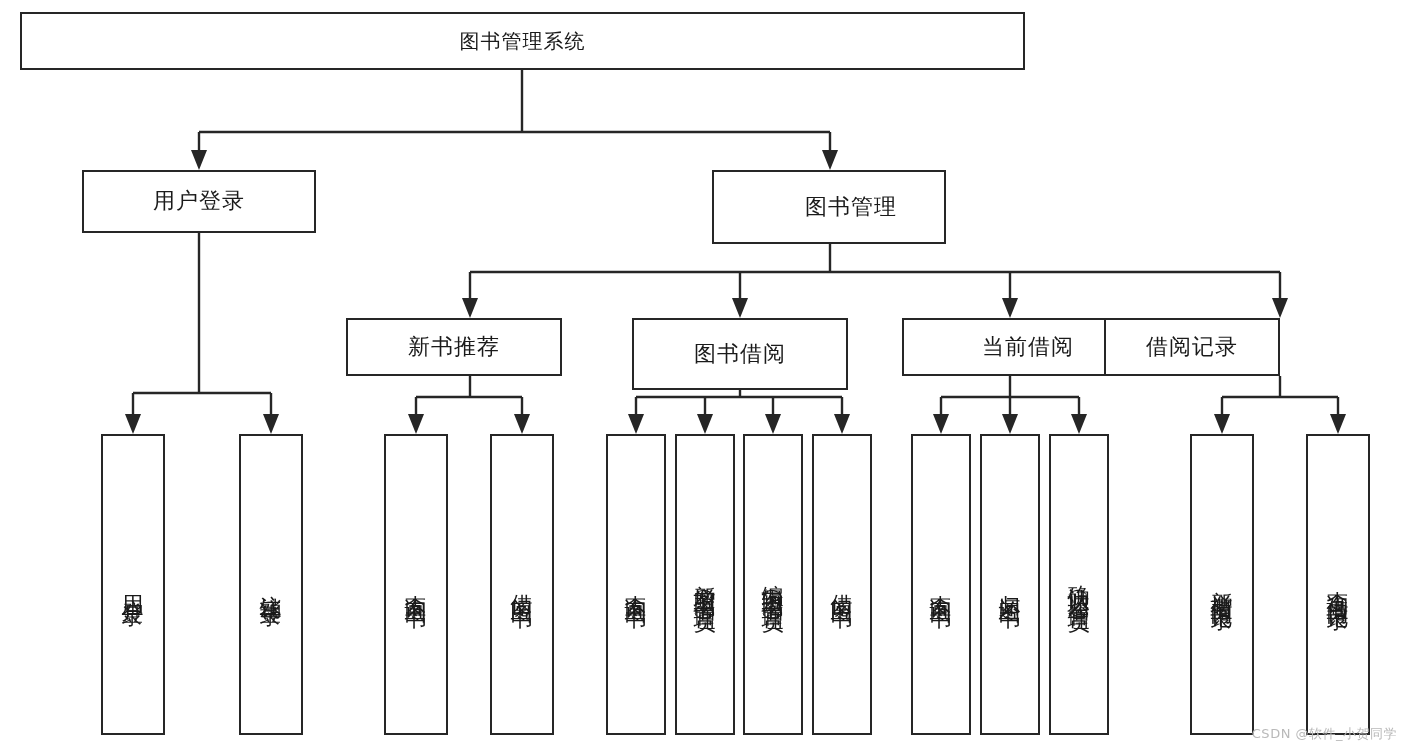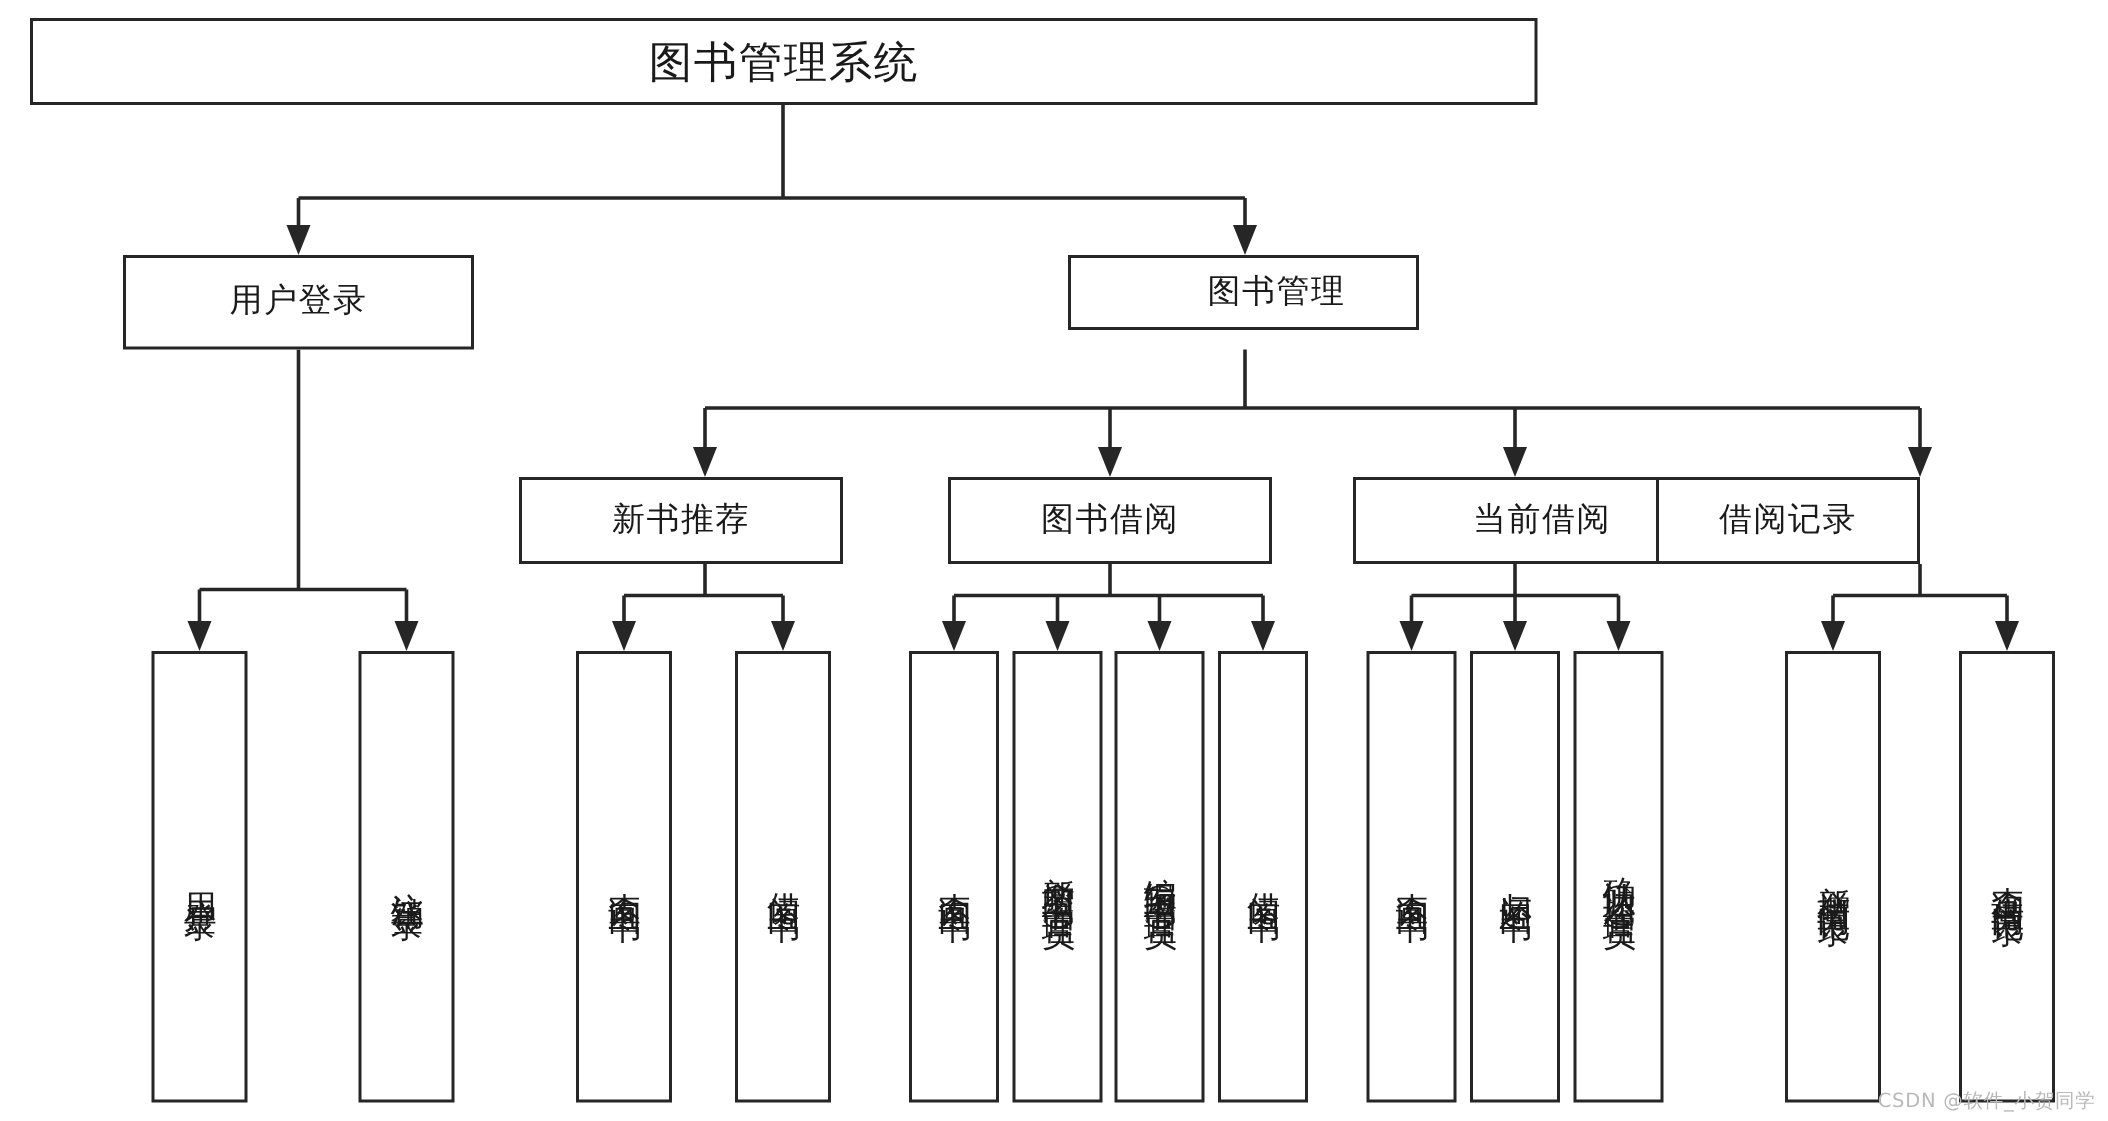--- a/index.html
+++ b/index.html
@@ -29,21 +29,21 @@
     color: #1a1a1a;
   }
   
   .node.horiz {
     font-size: 22px;
     letter-spacing: 1px;
     line-height: 1.2;
     white-space: nowrap;
   }
   .node.root {
-    font-size: 29px;
+    font-size: 20px;
   }
   
   .node.vert {
     font-size: 22px;
     align-items: center;
     justify-content: center;
   }
   .node.vert .vtext {
     writing-mode: vertical-rl;
     text-orientation: upright;
@@ -145,28 +145,28 @@
     <polygon points="1330,414 1346,414 1338,434"></polygon>
   </svg>
 
   <div class="node horiz root" style="left:20px; top:12px; width:1005px; height:58px;">
     <span>图书管理系统</span>
   </div>
 
   <div class="node horiz" style="left:82px; top:170px; width:234px; height:63px;">
     <span>用户登录</span>
   </div>
-  <div class="node horiz" style="left:712px; top:170px; width:234px; height:50px;padding-left:44px;">
+  <div class="node horiz" style="left:712px; top:170px; width:234px; height:74px;padding-left:44px;">
     <span>图书管理</span>
   </div>
 
   <div class="node horiz" style="left:346px; top:318px; width:216px; height:58px;">
     <span>新书推荐</span>
   </div>
-  <div class="node horiz" style="left:632px; top:318px; width:216px; height:58px;">
+  <div class="node horiz" style="left:632px; top:318px; width:216px; height:72px;">
     <span>图书借阅</span>
   </div>
   <div class="node horiz" style="left:902px; top:318px; width:252px; height:58px;">
     <span>当前借阅</span>
   </div>
   <div class="node horiz" style="left:1104px; top:318px; width:176px; height:58px;">
     <span>借阅记录</span>
   </div>
 
   <div class="node vert" style="left:101px; top:434px; width:64px; height:301px;">

